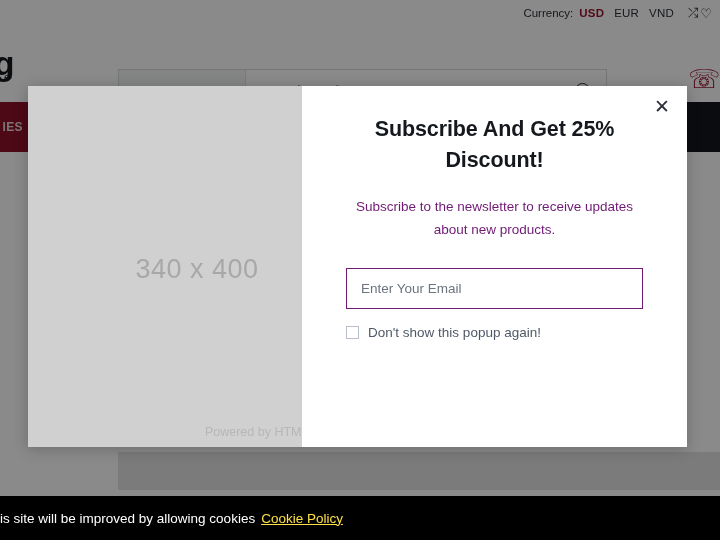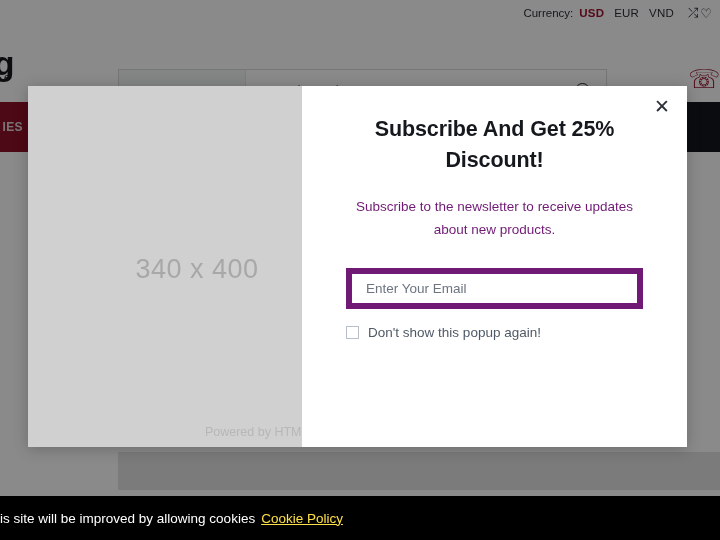--- a/index.html
+++ b/index.html
@@ -254,21 +254,21 @@
     margin: 20px 0 0 0;
     font-size: 13.5px;
     color: #701a75;
     text-align: center;
     line-height: 1.68;
   }
   .email-field {
     margin-top: 26px;
     width: 100%;
     height: 41px;
-    border: 6px solid #701a75;
+    border: 1px solid #701a75;
     box-sizing: border-box;
     display: flex;
     align-items: center;
     padding-left: 14px;
     font-size: 13.5px;
     color: #6c7480;
     background: #fff;
   }
   .cb-row {
     margin-top: 16px;

